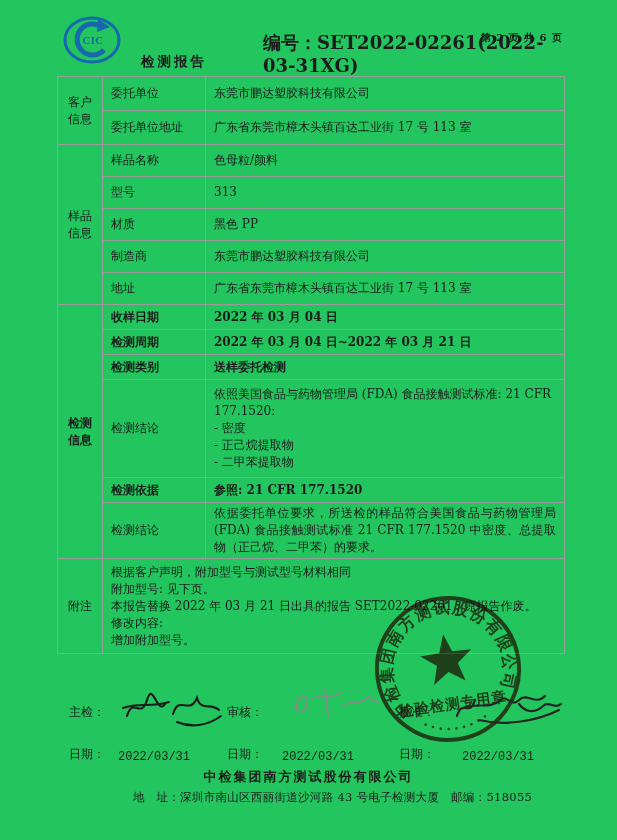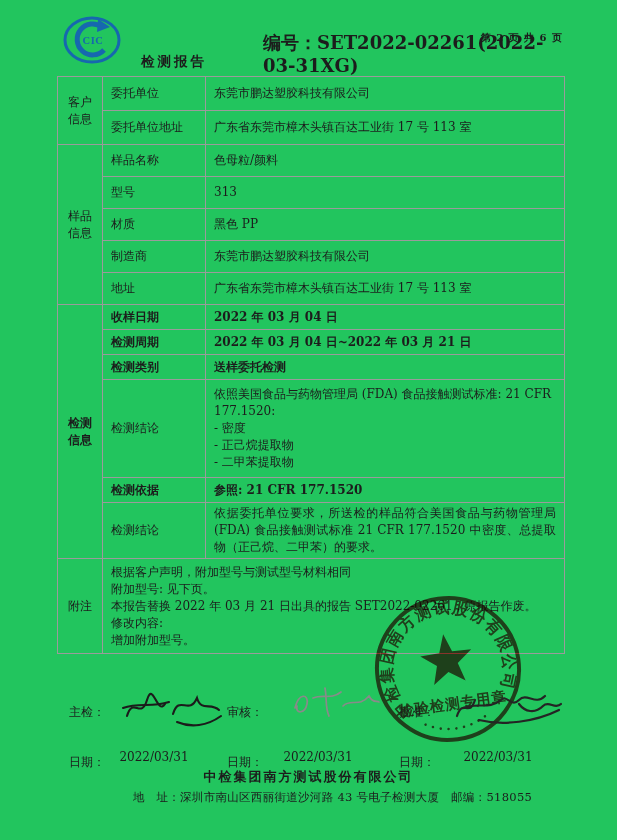--- a/index.html
+++ b/index.html
@@ -29,23 +29,23 @@
   tr.h34 td { height:34px; }
   tr.h32 td { height:32px; }
   tr.h25 td { height:25px;font-weight:bold; }
   tr.h98 td { height:98px; }
   tr.h45 td { height:45px; }
   tr.h95 td { height:95px; }
   
   .stamp { position:absolute; left:362px; top:583px; width:172px; height:172px;
            mix-blend-mode:multiply; opacity:0.92; z-index:5; transform:rotate(-8deg); }
   
-  .signblock { position:absolute; top:690px; left:57px; width:507px; height:70px; font-size:12px; z-index:6; }
+  .signblock { position:absolute; top:690px; left:57px; width:507px; height:70px; font-size:12px; z-index:6;font-family:Liberation Mono, monospace; }
   .signblock .slbl { position:absolute; top:14px; }
-  .signblock .dlbl { position:absolute; top:64px; }
+  .signblock .dlbl { position:absolute; top:56px; }
   .signblock .dval { position:absolute; top:60px; width:110px; text-align:center; }
   .sig { position:absolute; }
   
   .footer { position:absolute; left:0; top:768px; width:617px; text-align:center; }
   .f-company { font-size:13px; font-weight:bold; letter-spacing:2px; }
   .f-line { font-size:11.5px; margin-top:4px; letter-spacing:0.3px;padding-left:48px; }
   .f-link { color:#0000cc; text-decoration:underline; font-family:"DejaVu Sans Mono","Liberation Mono",monospace; font-size:11px; }
 </style>
 </head>
 <body>

